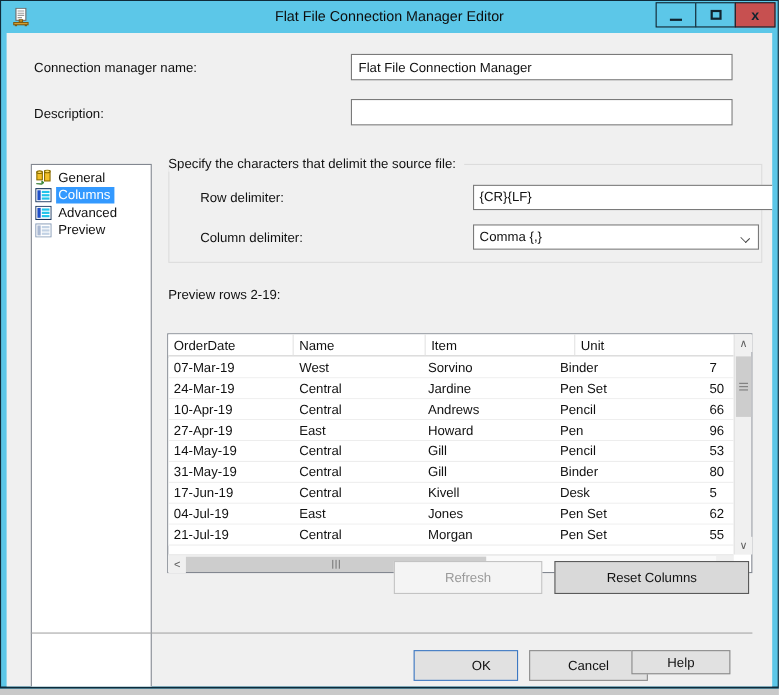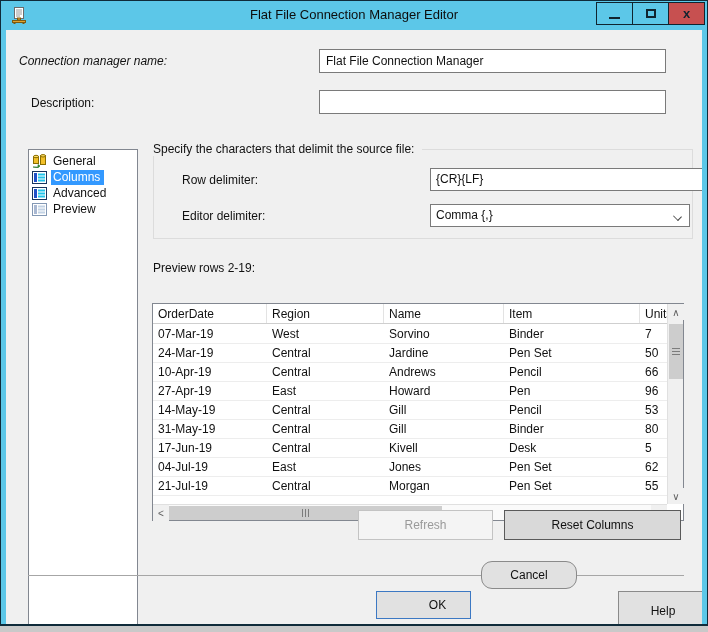--- a/index.html
+++ b/index.html
@@ -120,22 +120,22 @@
     position:absolute; display:flex; align-items:center; justify-content:center;
     background:#e1e1e1; border:1px solid #8a8a8a; font-size:12px; cursor:default;
   }
   .btn.refresh {
     left:352px; top:480px; width:135px; height:30px;
     background:#f4f4f4; border-color:#c3c3c3; color:#9a9a9a;
   }
   .btn.reset   { left:498px; top:480px; width:177px; height:30px;
     background:#d9d9d9; border-color:#5a5a5a; }
   .btn.ok      { left:370px; top:561px; width:95px; height:28px; border-color:#3c78c3;padding-left:28px; }
-  .btn.cancel  { left:475px; top:531px; width:96px; height:28px; border-color:#8a8a8a;border-radius:11px; }
-  .btn.help    { left:612px; top:561px; width:90px; height:40px; border-color:#8a8a8a; }
+  .btn.cancel  { left:475px; top:561px; width:108px; height:28px; border-color:#8a8a8a; }
+  .btn.help    { left:568px; top:561px; width:90px; height:22px; border-color:#8a8a8a; }
   .divider { position:absolute; left:22px; top:545px; width:656px; height:1px; background:#a6a6a6; }
 </style>
 </head>
 <body>
 
 <div class="window">
 
   <div class="titlebar">
     <svg class="title-icon" viewBox="0 0 16 17">
       <rect x="3.5" y="0.5" width="9" height="11" fill="#ffffff" stroke="#6b6b6b"></rect>
@@ -157,21 +157,21 @@
           <span class="glyph-max"></span>
         </div>
       <div class="cap-btn close">
           <span class="glyph-close">x</span>
         </div>
     </div>
   </div>
 
   <div class="client">
 
-    <div class="lbl" style="left:13px; top:24px;font-style:italic;">Connection manager name:</div>
+    <div class="lbl" style="left:25px; top:24px;">Connection manager name:</div>
     <div class="textbox" style="left:313px; top:19px; width:347px;">Flat File Connection Manager</div>
 
     <div class="lbl" style="left:25px; top:66px;">Description:</div>
     <div class="textbox" style="left:313px; top:60px; width:347px;"></div>
 
     <div class="sidebar">
       <div class="side-item">
         <svg width="15" height="14" viewBox="0 0 15 14">
           <rect x="1.5" y="2.5" width="5" height="7" fill="#f2c029" stroke="#8a6d00"></rect>
           <ellipse cx="4" cy="2.5" rx="2.5" ry="1.2" fill="#ffe06a" stroke="#8a6d00"></ellipse>
@@ -213,33 +213,32 @@
       </div>
     </div>
 
     <div class="groupbox">
       <span class="groupbox-legend">Specify the characters that delimit the source file:</span>
       <div class="lbl" style="left:28px; top:23px;">Row delimiter:</div>
       <div class="combo" style="left:276px; top:18px; width:308px;">
         <span>{CR}{LF}</span>
         <span class="chev"></span>
       </div>
-      <div class="lbl" style="left:28px; top:59px;">Editor delimiter:</div>
+      <div class="lbl" style="left:28px; top:59px;">Column delimiter:</div>
       <div class="combo" style="left:276px; top:54px; width:260px;">
         <span>Comma {,}</span>
         <span class="chev"></span>
       </div>
     </div>
 
     <div class="lbl" style="left:147px; top:231px;">Preview rows 2-19:</div>
 
     <div class="table-frame">
       <div class="tbl-header" id="tbl-header">
           <div class="tbl-hcell c0">OrderDate</div>
-          <div class="tbl-hcell c1">Region</div>
           <div class="tbl-hcell c2">Name</div>
           <div class="tbl-hcell c3">Item</div>
           <div class="tbl-hcell c4">Units</div>
         </div>
       <div class="tbl-body" id="tbl-body">
           <div class="tbl-row">
             <div class="tbl-cell c0">07-Mar-19</div>
             <div class="tbl-cell c1">West</div>
             <div class="tbl-cell c2">Sorvino</div>
             <div class="tbl-cell c3">Binder</div>

